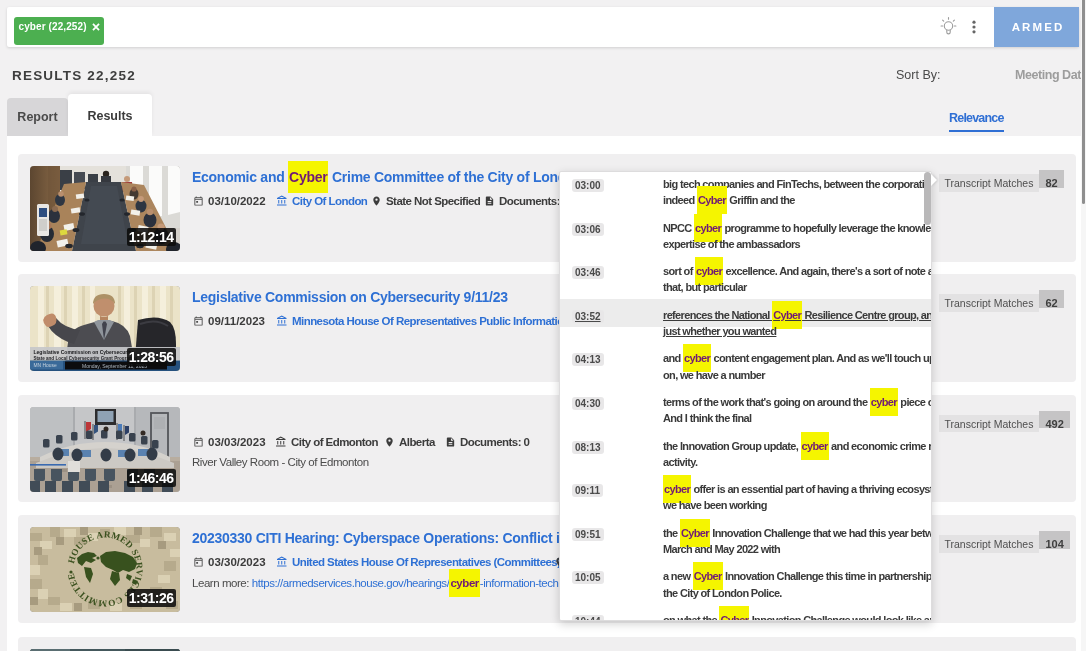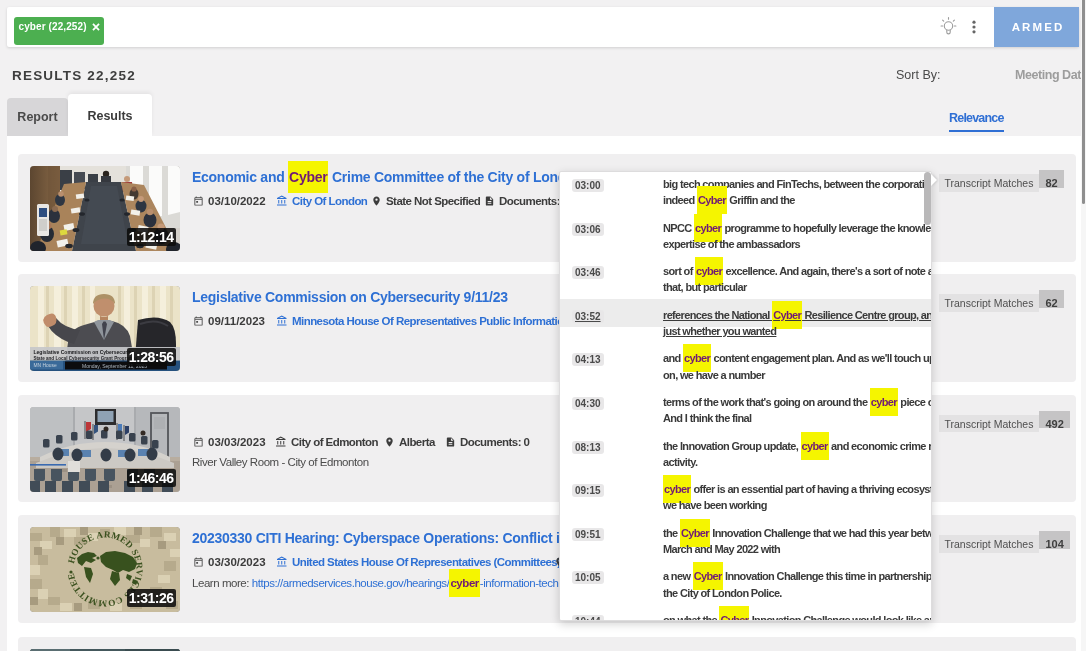--- a/index.html
+++ b/index.html
@@ -448,21 +448,21 @@
       </div>
     <div class="prow" style="top:222.0px;">
         <span class="pill">04:30</span>
         <div class="rowtext">terms of the work that's going on around the <mark>cyber</mark> piece on that.<br>And I think the final</div>
       </div>
     <div class="prow" style="top:265.6px;">
         <span class="pill">08:13</span>
         <div class="rowtext">the Innovation Group update, <mark>cyber</mark> and economic crime related<br>activity.</div>
       </div>
     <div class="prow" style="top:309.2px;">
-        <span class="pill">09:15</span>
+        <span class="pill">09:11</span>
         <div class="rowtext"><mark>cyber</mark> offer is an essential part of having a thriving ecosystem. So<br>we have been working</div>
       </div>
     <div class="prow" style="top:352.8px;">
         <span class="pill">09:51</span>
         <div class="rowtext">the <mark>Cyber</mark> Innovation Challenge that we had this year between<br>March and May 2022 with</div>
       </div>
     <div class="prow" style="top:396.4px;">
         <span class="pill">10:05</span>
         <div class="rowtext">a new <mark>Cyber</mark> Innovation Challenge this time in partnership with<br>the City of London Police.</div>
       </div>

